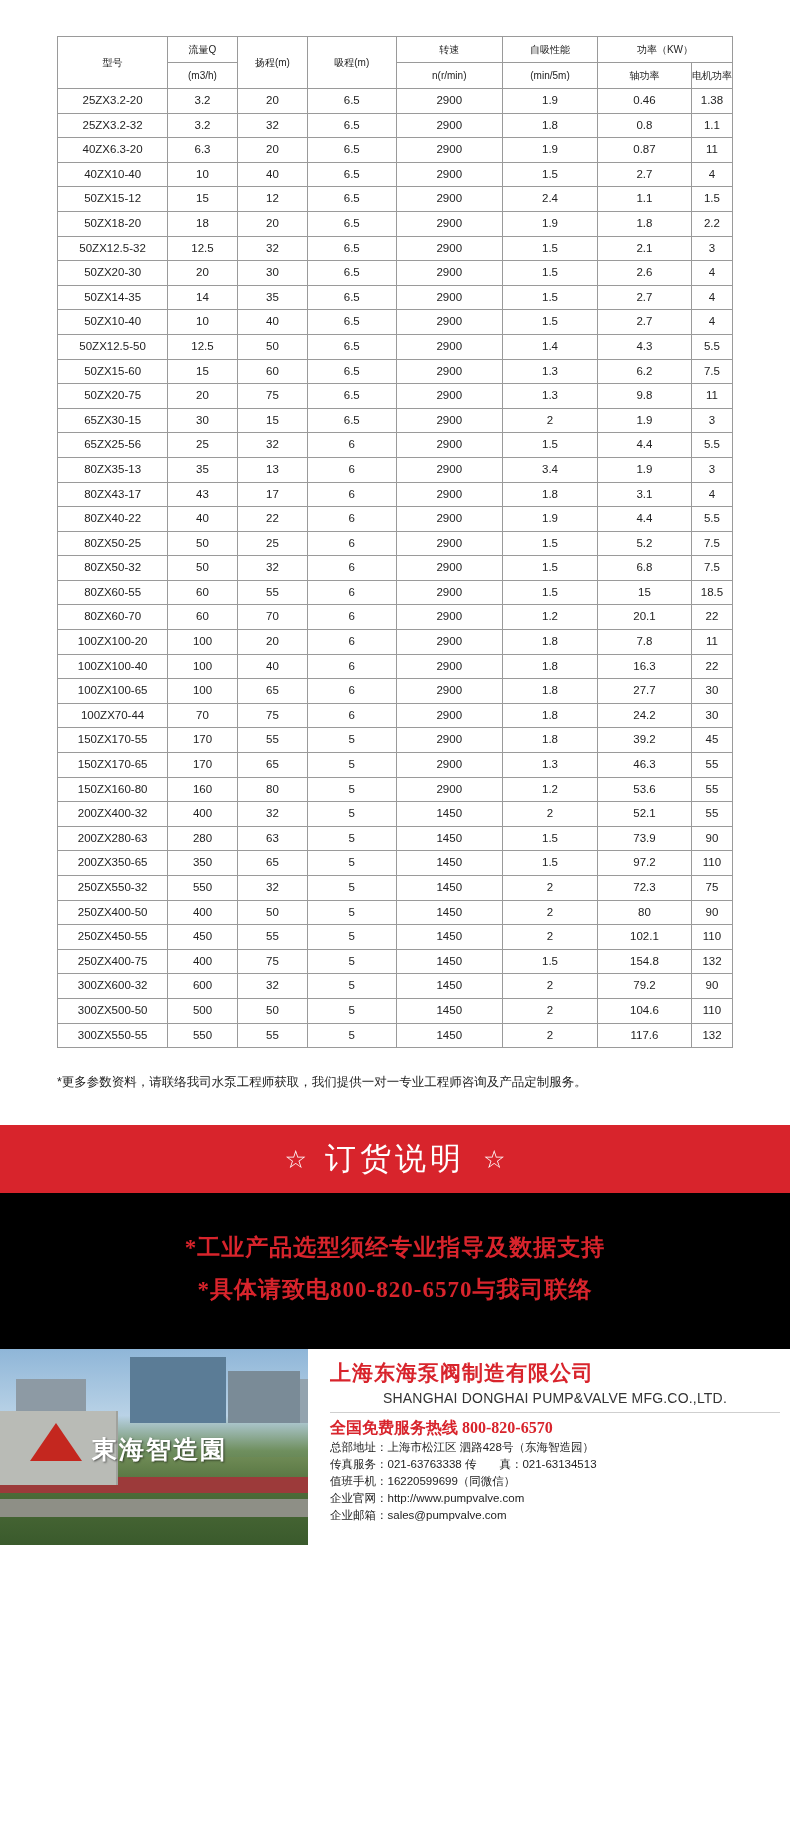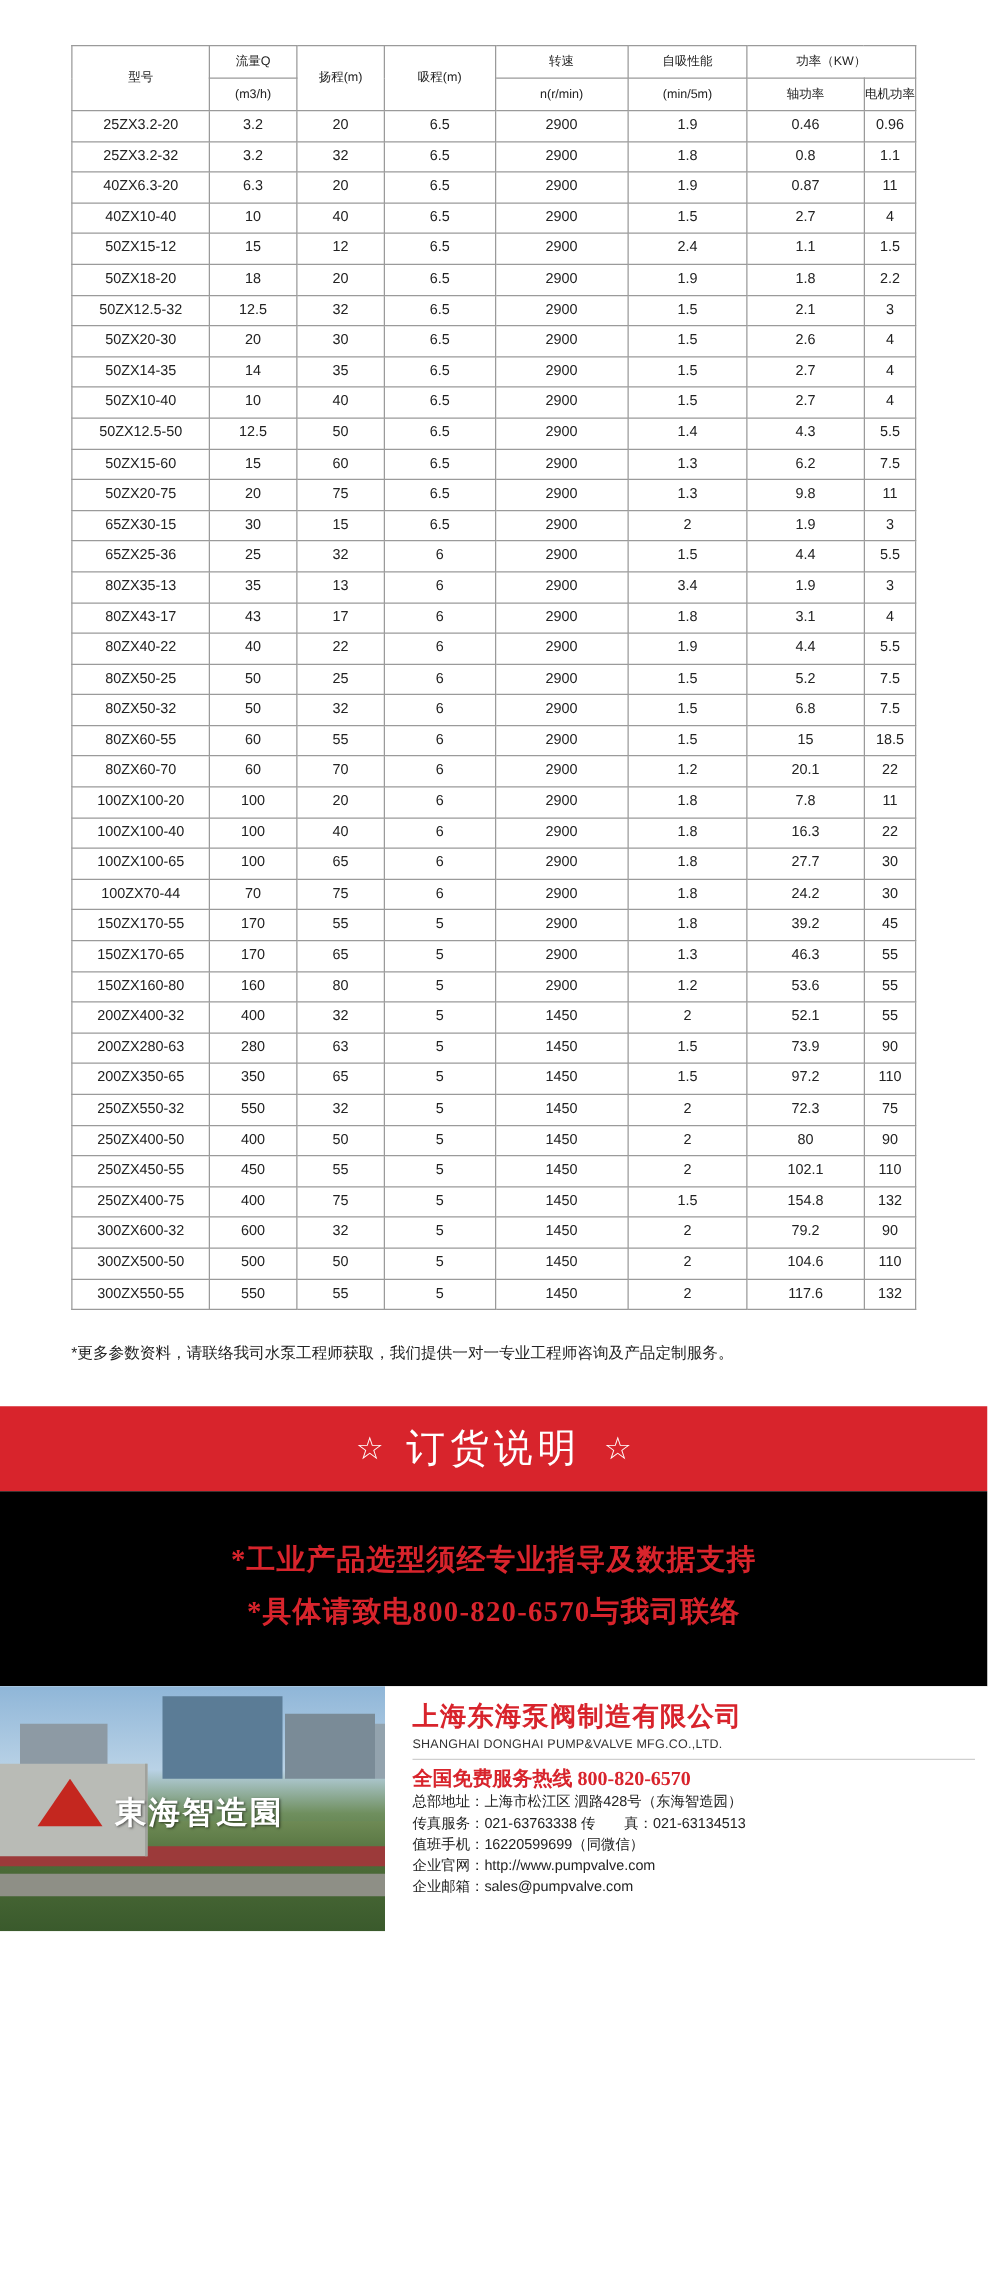--- a/index.html
+++ b/index.html
@@ -177,23 +177,24 @@
   }
   .fi-cn {
     color: #d8242c;
     font-family: "Liberation Serif", serif;
     font-weight: bold;
     font-size: 21px;
     letter-spacing: 1px;
   }
   .fi-en {
     color: #333;
-    font-size: 10px;
+    font-size: 14px;
     letter-spacing: .2px;
     margin-top: 3px;
+    text-align: center;
   }
   .fi-hot {
     color: #d8242c;
     font-family: "Liberation Serif", serif;
     font-weight: bold;
     font-size: 16px;
     margin-top: 6px;
     border-top: 1px solid #cfcfcf;
     padding-top: 5px;
   }
@@ -243,21 +244,21 @@
       </thead>
       <tbody id="spec-body">
           <tr>
             <td>25ZX3.2-20</td>
             <td>3.2</td>
             <td>20</td>
             <td>6.5</td>
             <td>2900</td>
             <td>1.9</td>
             <td>0.46</td>
-            <td>0.96</td>
+            <td>1.38</td>
           </tr>
           <tr>
             <td>25ZX3.2-32</td>
             <td>3.2</td>
             <td>32</td>
             <td>6.5</td>
             <td>2900</td>
             <td>1.8</td>
             <td>0.8</td>
             <td>1.1</td>
@@ -376,21 +377,21 @@
             <td>65ZX30-15</td>
             <td>30</td>
             <td>15</td>
             <td>6.5</td>
             <td>2900</td>
             <td>2</td>
             <td>1.9</td>
             <td>3</td>
           </tr>
           <tr>
-            <td>65ZX25-36</td>
+            <td>65ZX25-56</td>
             <td>25</td>
             <td>32</td>
             <td>6</td>
             <td>2900</td>
             <td>1.5</td>
             <td>4.4</td>
             <td>5.5</td>
           </tr>
           <tr>
             <td>80ZX35-13</td>

